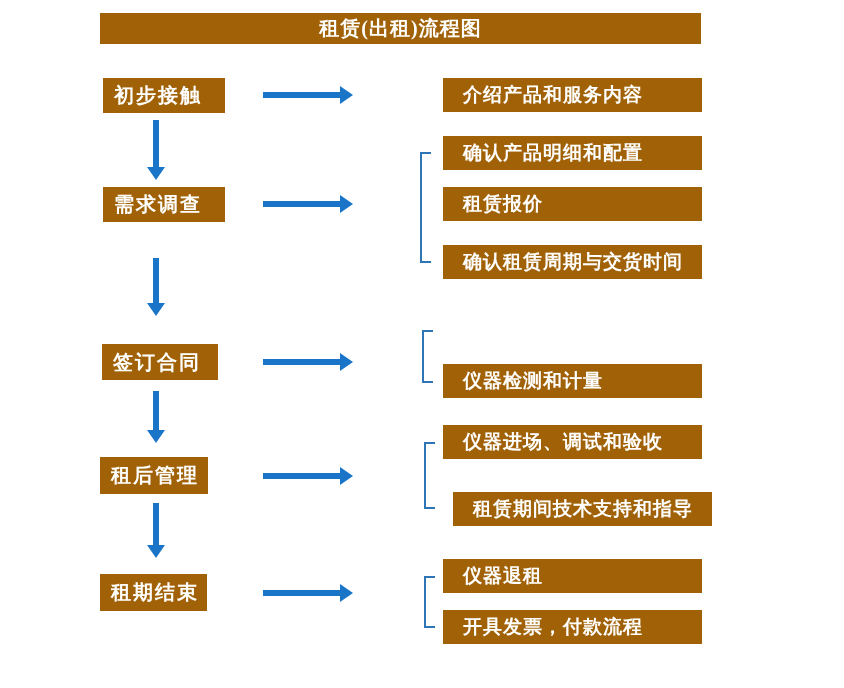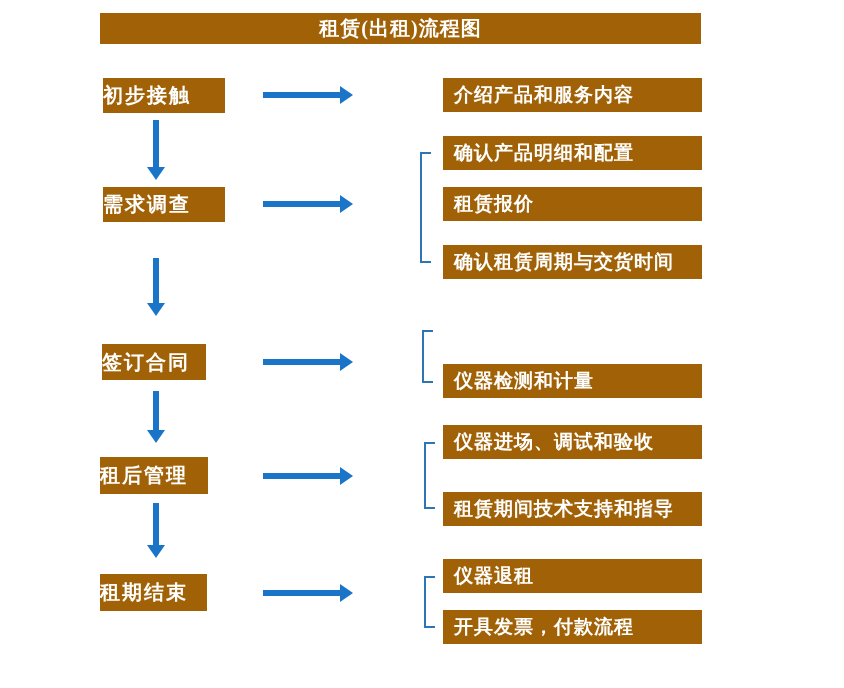--- a/index.html
+++ b/index.html
@@ -26,26 +26,27 @@
     white-space: nowrap;
   }
   .title-bar {
     left: 100px; top: 13px; width: 601px; height: 31px;
     justify-content: center;
     font-size: 20px;
     letter-spacing: 1px;
   }
   .step-box {
     font-size: 20px;
+    padding-left: 11px;
     letter-spacing: 2px;
   }
   .detail-box {
     left: 443px; width: 259px; height: 34px;
     font-size: 19px;
-    padding-left: 11px;
+    padding-left: 20px;
     letter-spacing: 1px;
   }
   
   .h-arrow { position: absolute; left: 263px; width: 90px; height: 18px; }
   .h-arrow .shaft { position: absolute; left: 0; top: 6px; width: 77px; height: 6px; background: #1a74c8; }
   .h-arrow .head {
     position: absolute; left: 77px; top: 0; width: 0; height: 0;
     border-left: 13px solid #1a74c8;
     border-top: 9px solid transparent;
     border-bottom: 9px solid transparent;
@@ -95,41 +96,41 @@
   <div class="bracket" style="left:420px; top:152px; height:111px;"></div>
   <div class="blue-box detail-box" style="top:187px;">租赁报价</div>
   <div class="blue-box detail-box" style="top:136px;">确认产品明细和配置</div>
   <div class="blue-box detail-box" style="top:245px;">确认租赁周期与交货时间</div>
 
   <div class="v-arrow" style="top:258px; height:58px;">
     <div class="shaft" style="height:45px;"></div>
     <div class="head"></div>
   </div>
 
-  <div class="blue-box step-box" style="left:102px; top:344px; width:104px; height:36px;font-family:Liberation Serif, serif;">签订合同</div>
+  <div class="blue-box step-box" style="left:102px; top:344px; width:116px; height:36px;font-family:Liberation Serif, serif;">签订合同</div>
   <div class="h-arrow" style="top:353px;">
     <div class="shaft"></div>
     <div class="head"></div>
   </div>
   <div class="bracket" style="left:422px; top:330px; height:53px;"></div>
   <div class="blue-box detail-box" style="top:364px;text-align:center;">仪器检测和计量</div>
 
   <div class="v-arrow" style="top:391px; height:52px;">
     <div class="shaft" style="height:39px;"></div>
     <div class="head"></div>
   </div>
 
   <div class="blue-box step-box" style="left:100px; top:457px; width:108px; height:37px;">租后管理</div>
   <div class="h-arrow" style="top:467px;">
     <div class="shaft"></div>
     <div class="head"></div>
   </div>
   <div class="bracket" style="left:424px; top:442px; height:67px;"></div>
   <div class="blue-box detail-box" style="top:425px;">仪器进场、调试和验收</div>
-  <div class="blue-box detail-box" style="top:492px;">租赁期间技术支持和指导</div>
+  <div class="blue-box detail-box" style="top:492px;margin-left:10px;">租赁期间技术支持和指导</div>
 
   <div class="v-arrow" style="top:503px; height:55px;">
     <div class="shaft" style="height:42px;"></div>
     <div class="head"></div>
   </div>
 
   <div class="blue-box step-box" style="left:100px; top:574px; width:107px; height:37px;">租期结束</div>
   <div class="h-arrow" style="top:584px;">
     <div class="shaft"></div>
     <div class="head"></div>

